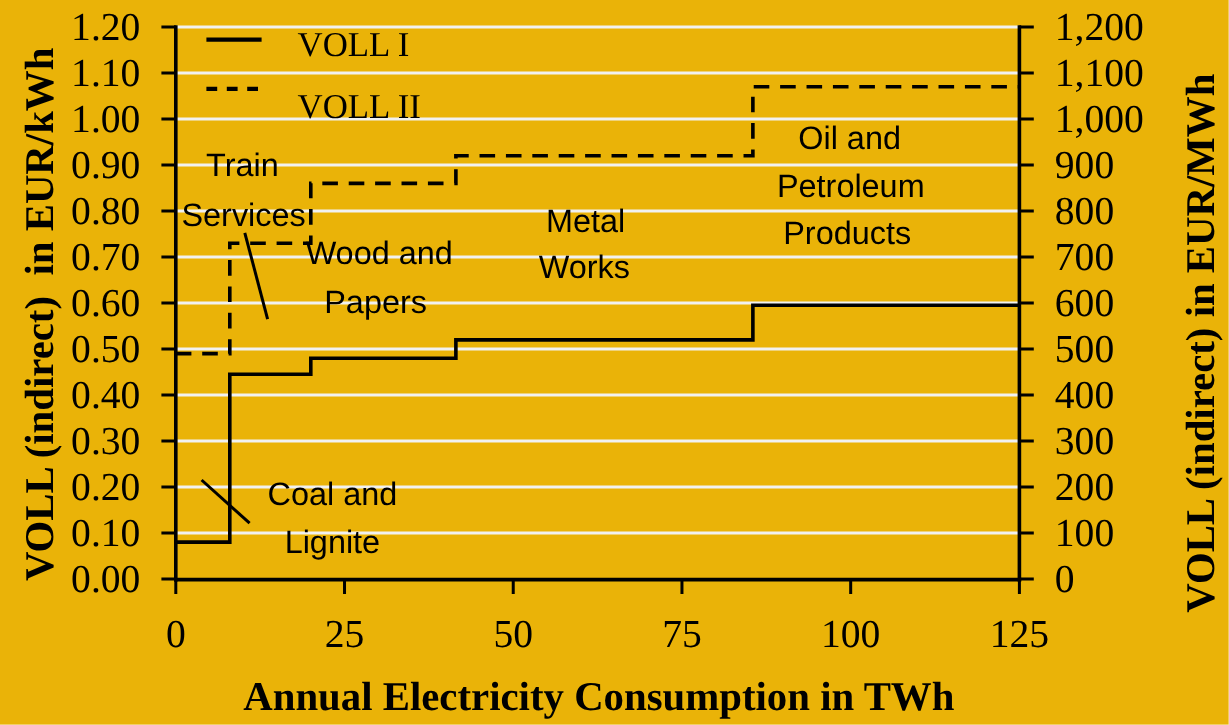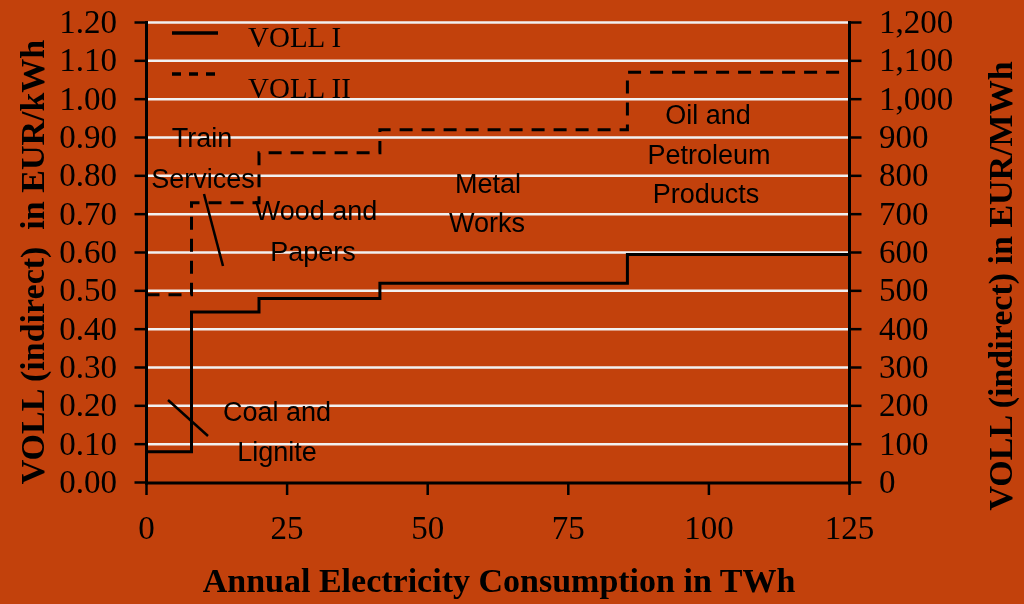--- a/index.html
+++ b/index.html
@@ -1,20 +1,20 @@
 <!DOCTYPE html>
 <html><head>
 <meta charset="utf-8">
 <style>
   html, body { margin: 0; padding: 0; background: #fff; }
   .canvas {
     position: relative;
     width: 1024px;
     height: 604px;
-    background: #c2410c;
+    background: #eab308;
     overflow: hidden;
   }
   svg { display: block; }
   text { fill: #000; }
   .tickfont  { font-family: "Liberation Serif", serif; font-size: 33px; }
   .axis-title { font-family: "Liberation Serif", serif; font-size: 34px; font-weight: bold; }
   .legend-label { font-family: "Liberation Serif", serif; font-size: 29px; }
   .annot { font-family: "Liberation Sans", sans-serif; font-size: 27px; }
   .leader { stroke: #000; stroke-width: 2.5; }
 </style>

